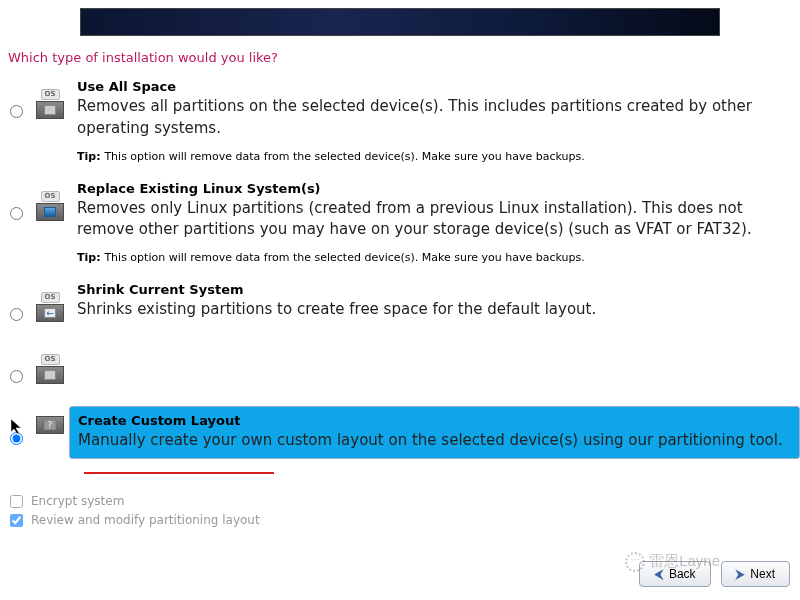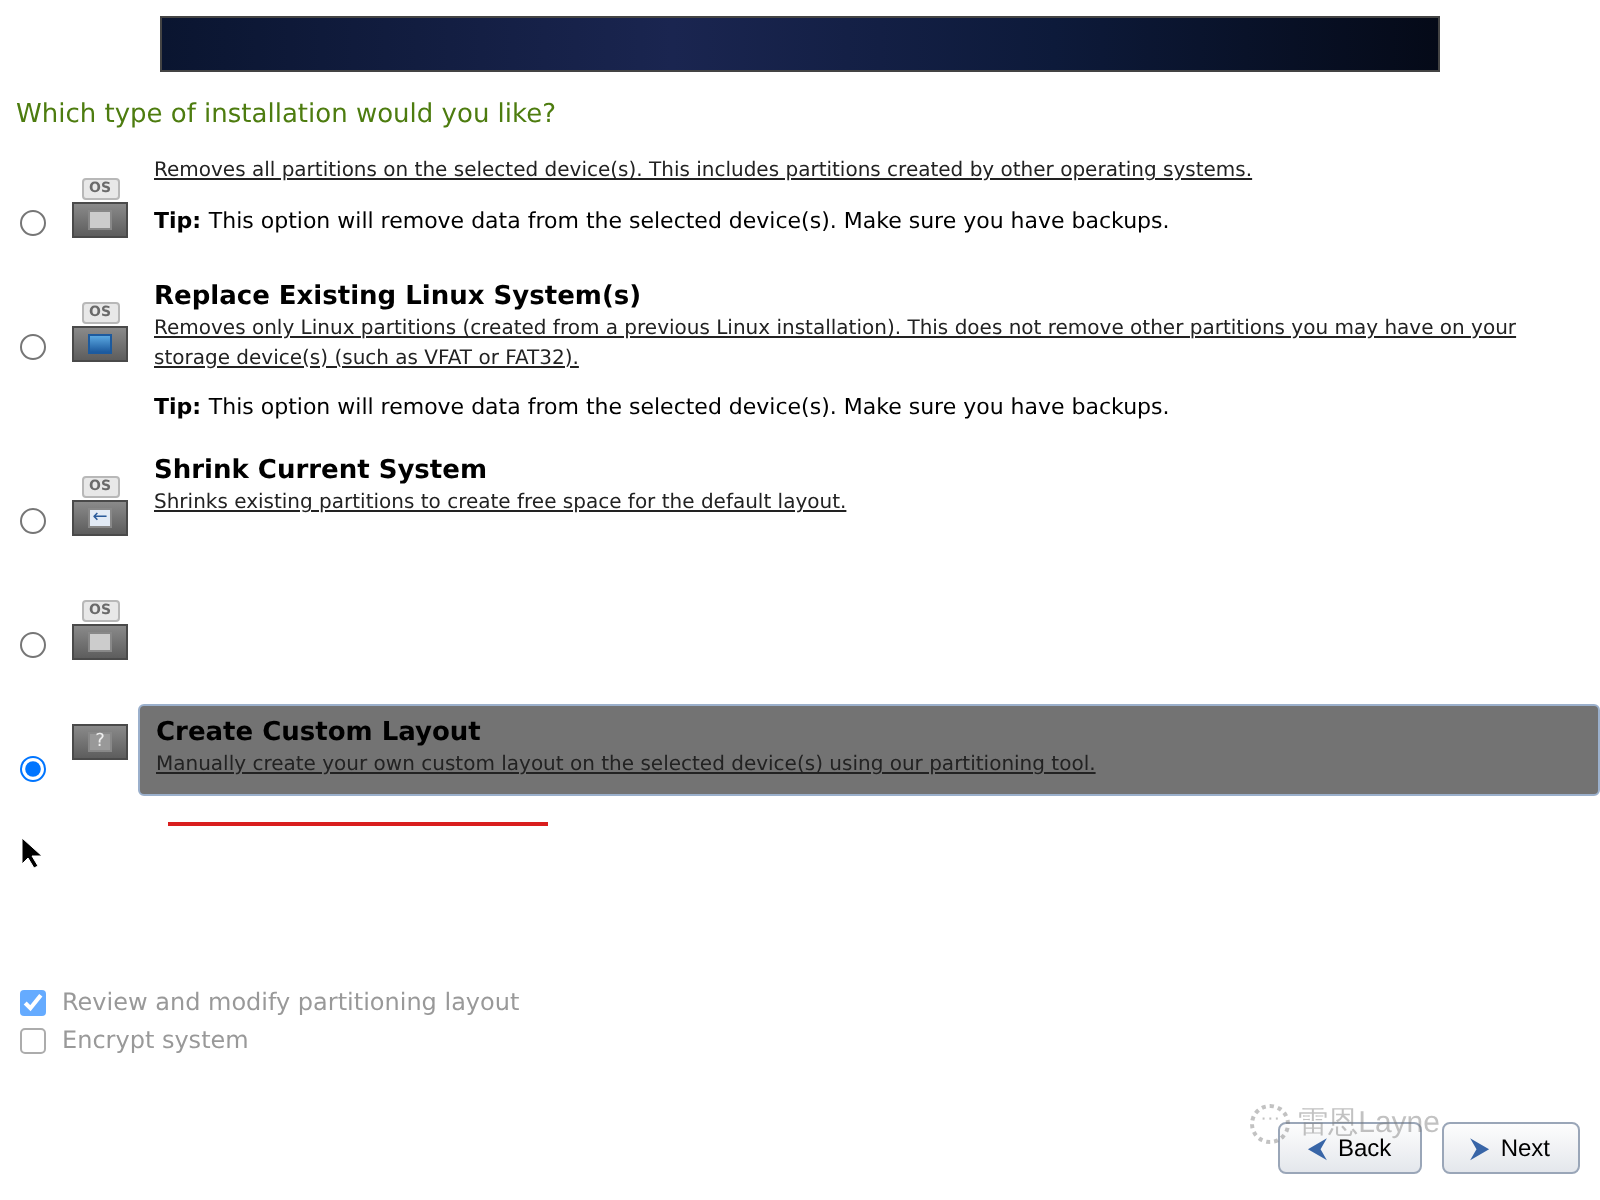--- a/index.html
+++ b/index.html
@@ -15,35 +15,35 @@
 }
 .banner {
   margin: 8px 80px 0 80px;
   height: 28px;
   background: linear-gradient(to right, #0a1530, #1a2550 40%, #0d1a3a 70%, #050a18);
   border: 1px solid #444;
 }
 .prompt {
   margin: 14px 0 8px 8px;
   font-size: 13px;
-  color: #4d7c0f;
+  color: #be185d;
 }
 .options {
   margin-left: 8px;
   margin-right: 8px;
 }
 .option-row {
   display: flex;
   align-items: flex-start;
   gap: 10px;
   padding: 6px 0 12px 0;
   position: relative;
 }
 .option-row.selected .option-body {
-  background: #737373;
+  background: #0ea5e9;
   border: 1px solid #9bb0cc;
   border-radius: 3px;
   padding: 6px 8px;
   margin-left: -8px;
   margin-right: -8px;
 }
 .option-row input[type="radio"] {
   margin-top: 26px;
   margin-left: 2px;
 }
@@ -99,24 +99,23 @@
 .option-body {
   flex: 1;
   padding-right: 10px;
 }
 .opt-title {
   font-weight: bold;
   font-size: 13px;
   margin-bottom: 2px;
 }
 .opt-desc {
-  font-size: 10px;
+  font-size: 15px;
   color: #222;
   line-height: 1.45;
-  text-decoration: underline;
 }
 .opt-tip {
   margin-top: 10px;
   font-size: 11px;
 }
 .opt-tip .tip-label { font-weight: bold; }
 .underline-red {
   position: absolute;
   left: 76px;
   bottom: -3px;
@@ -202,20 +201,21 @@
 <div class="options" id="options-container">
     <div class="option-row">
       <input type="radio" name="install-type" style="">
       <div class="option-icon">
         <div class="os-badge">OS</div>
         <div class="drive-body">
           <div class="drive-inner plain"></div>
         </div>
       </div>
       <div class="option-body">
+        <div class="opt-title">Use All Space</div>
         <div class="opt-desc">Removes all partitions on the selected device(s).  This includes partitions created by other operating systems.</div>
         <div class="opt-tip"><span class="tip-label">Tip: </span><span>This option will remove data from the selected device(s).  Make sure you have backups.</span></div>
       </div>
     </div>
     <div class="option-row">
       <input type="radio" name="install-type" style="">
       <div class="option-icon">
         <div class="os-badge">OS</div>
         <div class="drive-body">
           <div class="drive-inner blue"></div>
@@ -261,26 +261,26 @@
       <div class="option-body">
         <div class="opt-title">Create Custom Layout</div>
         <div class="opt-desc">Manually create your own custom layout on the selected device(s) using our partitioning tool.</div>
       </div>
       <div class="underline-red"></div>
     </div>
   </div>
 
 <div class="lower-options">
   <label class="checkbox-row disabled">
+    <input type="checkbox" id="cb-encrypt" style="">
+    <span>Encrypt system</span>
+  </label>
+  <label class="checkbox-row disabled">
     <input type="checkbox" id="cb-review" checked="" style="">
     <span>Review and modify partitioning layout</span>
-  </label>
-  <label class="checkbox-row disabled">
-    <input type="checkbox" id="cb-encrypt" style="">
-    <span>Encrypt system</span>
   </label>
 </div>
 
 <div class="buttons">
   <button class="nav-btn">
     <span class="arrow-ic">⮜</span>
     <span>Back</span>
   </button>
   <button class="nav-btn">
     <span class="arrow-ic">⮞</span>

